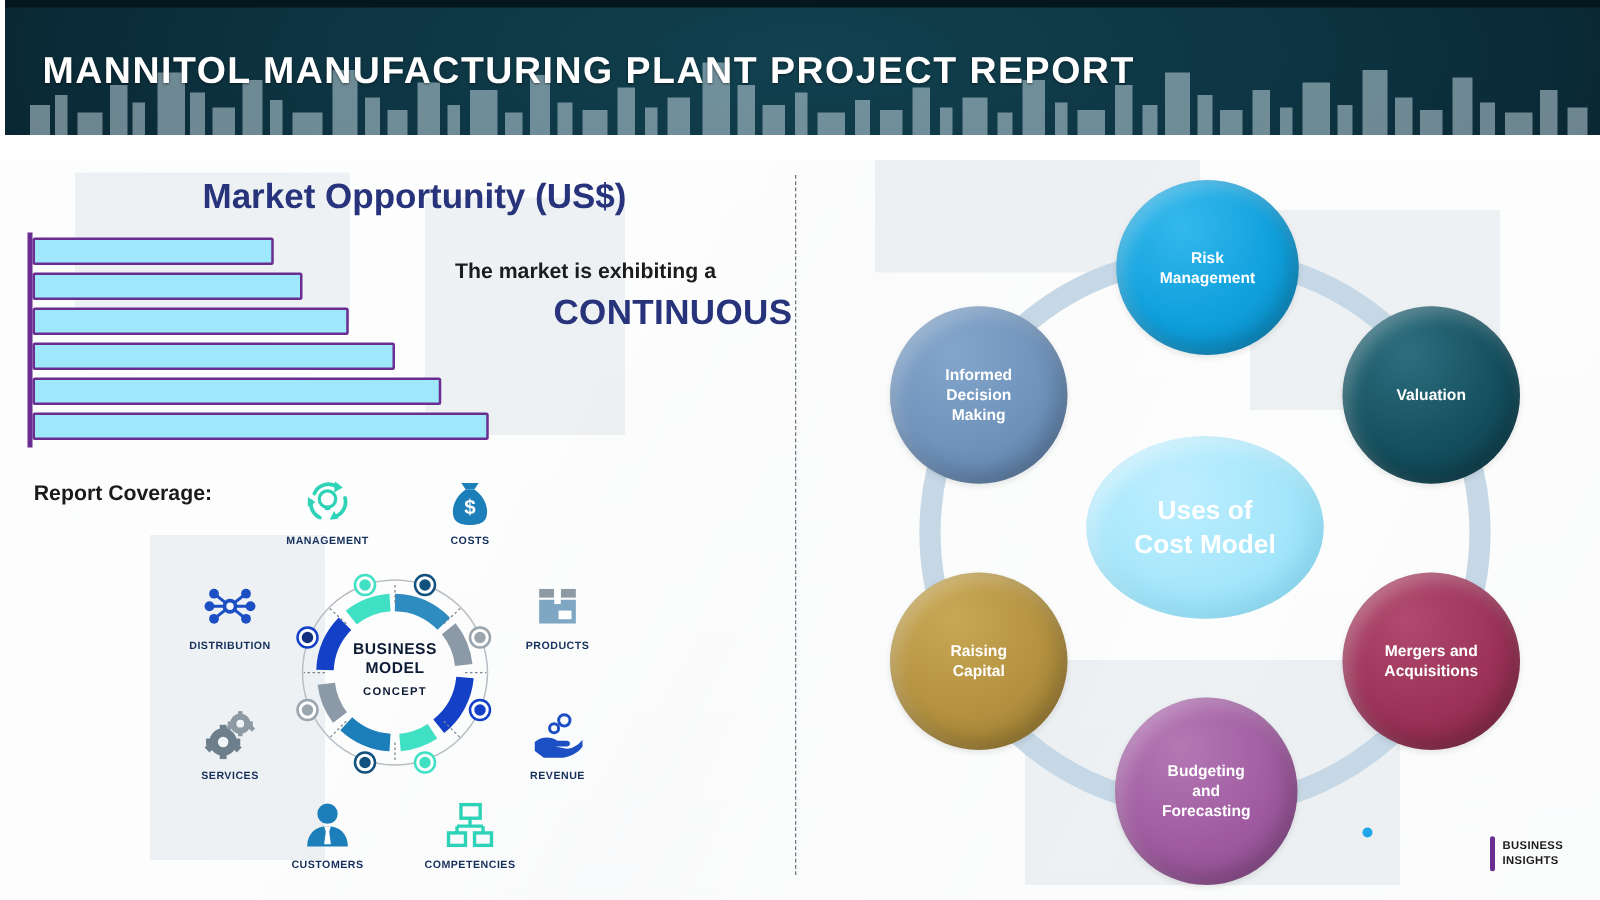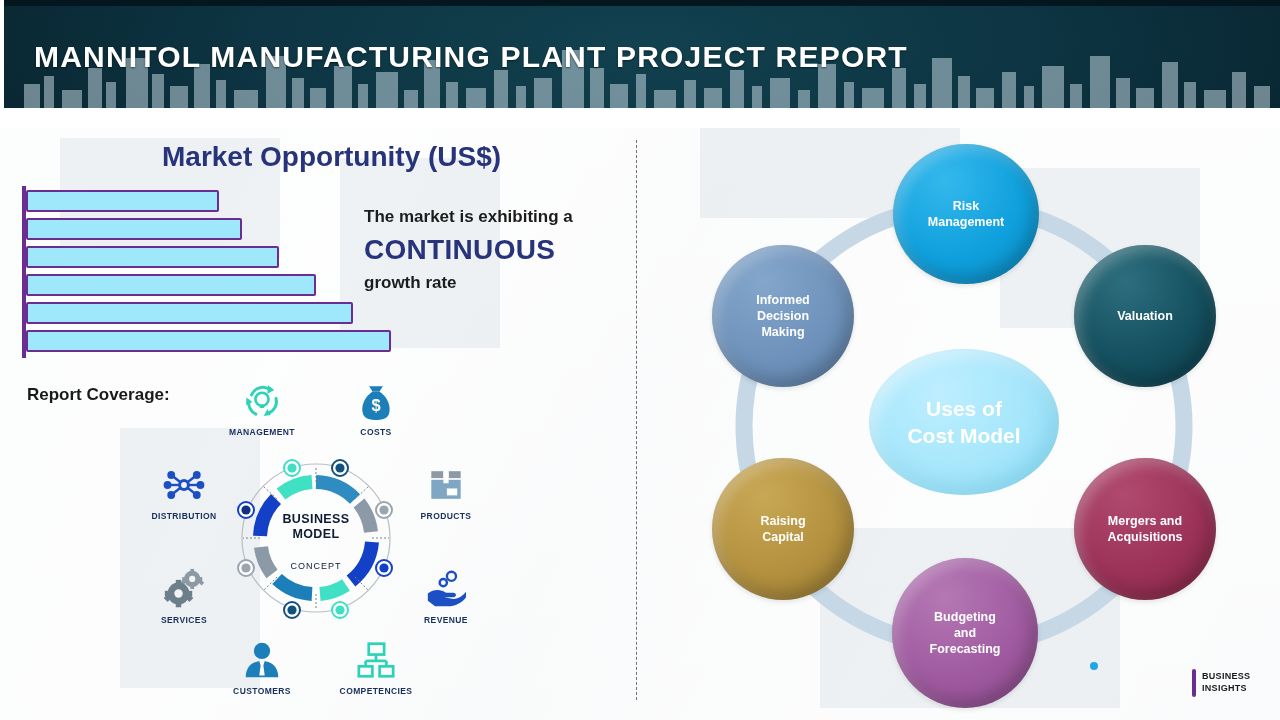--- a/index.html
+++ b/index.html
@@ -59,20 +59,21 @@
   .bar {
     position:absolute; left:4px; height:22px;
     background:#9fe8fb; border:2.5px solid #6a2d91; border-radius:2px;
   }
 
   #growth-note { position:absolute; left:364px; top:206px; width:270px; }
   #growth-note .l1 { font-size:17px; font-weight:bold; color:#1c1c1c; line-height:22px; }
   #growth-note .l2 {
     font-size:28px; font-weight:bold; color:#27337a; line-height:44px;
     letter-spacing:.3px;
+    text-align:right;
   }
   #growth-note .l3 { font-size:17px; font-weight:bold; color:#1c1c1c; line-height:22px; }
 
   #coverage-label {
     position:absolute; left:27px; top:385px;
     font-size:17px; font-weight:bold; color:#1a1a1a;
   }
 
   
   .cov-item { position:absolute; width:96px; text-align:center; }
@@ -82,21 +83,21 @@
     color:#16305c; font-weight:bold; white-space:nowrap;
   }
 
   
   #bmwheel { position:absolute; left:232px; top:452px; width:168px; height:180px; }
   #bmwheel .ctr-txt {
     position:absolute; left:0; top:60px; width:168px; text-align:center;
     pointer-events:none;
   }
   #bmwheel .bm1 { font-size:12.5px; font-weight:bold; color:#0d1b35; letter-spacing:.4px; line-height:15px;}
-  #bmwheel .bm2 { font-size:9px; font-weight:normal; color:#0d1b35; letter-spacing:1px; margin-top:19px;}
+  #bmwheel .bm2 { font-size:9px; font-weight:bold; color:#0d1b35; letter-spacing:1px; margin-top:6px;}
 
   
   #wheel { position:absolute; left:640px; top:128px; width:640px; height:592px; }
   .node {
     position:absolute; border-radius:50%;
     display:flex; align-items:center; justify-content:center;
     text-align:center; color:#fff; font-weight:bold;
     font-size:12.5px; line-height:16px;
     box-shadow: inset -5px -7px 16px rgba(0,0,0,.22), inset 5px 6px 14px rgba(255,255,255,.30), 0 2px 5px rgba(0,0,0,.10);
   }
@@ -207,21 +208,20 @@
     <div class="bar" style="top: 32px; width: 215.76px; background: rgb(159, 232, 251); border-color: rgb(106, 45, 145);"></div>
     <div class="bar" style="top: 60px; width: 252.96px; background: rgb(159, 232, 251); border-color: rgb(106, 45, 145);"></div>
     <div class="bar" style="top: 88px; width: 290.16px; background: rgb(159, 232, 251); border-color: rgb(106, 45, 145);"></div>
     <div class="bar" style="top: 116px; width: 327.36px; background: rgb(159, 232, 251); border-color: rgb(106, 45, 145);"></div>
     <div class="bar" style="top: 144px; width: 364.56px; background: rgb(159, 232, 251); border-color: rgb(106, 45, 145);"></div>
   </div>
 
   <div id="growth-note">
     <div class="l1">The market is exhibiting a</div>
     <div class="l2">CONTINUOUS</div>
-    <div class="l3">growth rate</div>
   </div>
 
   <div id="coverage-label">Report Coverage:</div>
 
   <div class="cov-item" style="left:214px;top:378px;">
     <div class="ico">
       <svg width="42" height="42" viewBox="0 0 48 48">
         <g fill="none" stroke="#2ed3b7" stroke-width="3.4" stroke-linecap="round">
           <path d="M12 17 A14 14 0 0 1 33 11"></path>
           <path d="M40 21 A14 14 0 0 1 31 38"></path>

